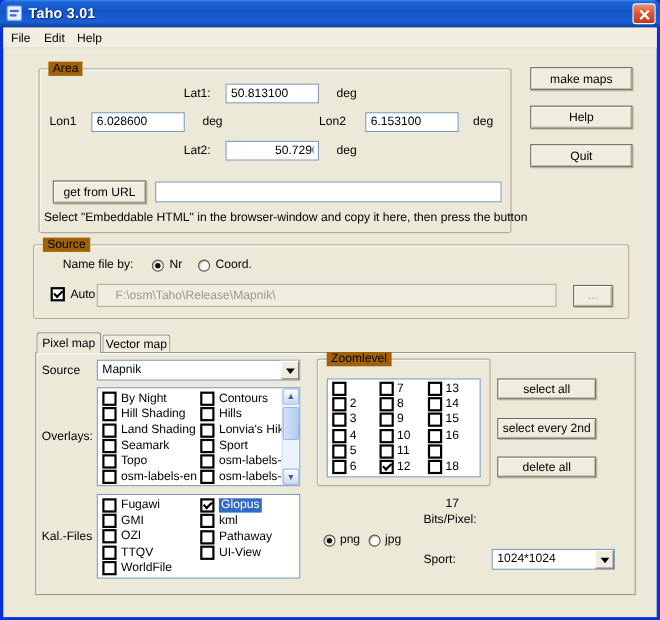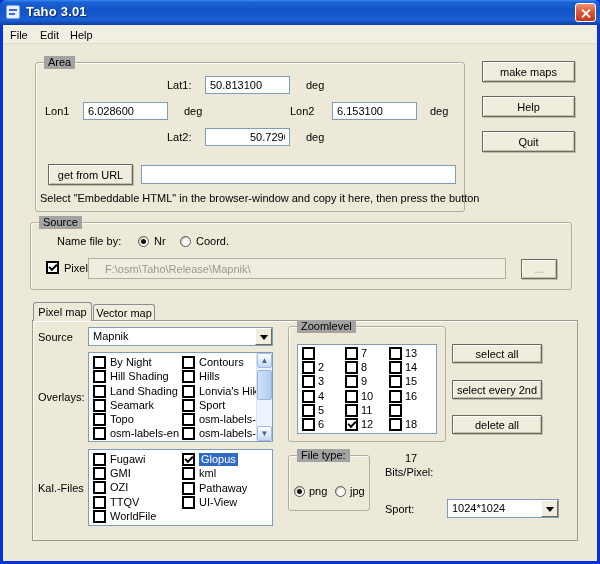--- a/index.html
+++ b/index.html
@@ -25,21 +25,21 @@
   .lbl { position:absolute; font-size:11px; white-space:nowrap; line-height:13px; }
   .field { position:absolute; background:#fff; border:1px solid #7F9DB9; font-size:11px;
     font-family:"Liberation Sans",sans-serif; padding:1px 4px; }
   .field:disabled, .field.disabled { background:#EFEDE0; color:#9C998A; border-color:#B2AF9E;padding-left:16px; }
   .btn { position:absolute; font-size:11px; background:#F0EDDE; border:1px solid #6E6B5E;
     box-shadow:inset 1px 1px 0 #FFFFFF, inset -1px -1px 0 #C2BFAE, 1px 1px 0 rgba(110,107,94,.35);
     display:flex; align-items:center; justify-content:center; cursor:default; }
   .btn.disabled { color:#A5A292; }
   .group { position:absolute; border:1px solid #B2AE9D; border-radius:3px;
     box-shadow:inset 1px 1px 0 rgba(255,255,255,.8); }
-  .legend { position:absolute; top:-7px; left:8px; background:#a3a3a3; padding:0 4px; font-size:11px;
+  .legend { position:absolute; top:-7px; left:8px; background:#a16207; padding:0 4px; font-size:11px;
     line-height:13px; white-space:nowrap; }
   .cb { position:absolute; width:13px; height:13px; background:#fff; border:2px solid #000; }
   .cb.checked::after { content:""; position:absolute; left:1px; top:1px; width:6px; height:3px;
     border-left:2px solid #000; border-bottom:2px solid #000; transform:rotate(-45deg); }
   .radio { position:absolute; width:11px; height:11px; border:1px solid #5A5749; border-radius:50%;
     background:#fff; box-shadow:inset 1px 1px 1px rgba(0,0,0,.25); }
   .radio.checked::after { content:""; position:absolute; left:2px; top:2px; width:5px; height:5px;
     border-radius:50%; background:#111; }
   .combo { position:absolute; background:#fff; border:1px solid #7F9DB9; }
   .combo .val { position:absolute; left:4px; top:2px; font-size:11px; white-space:nowrap; }
@@ -115,21 +115,21 @@
   <div class="group" style="left:30px;top:222px;width:542px;height:68px;">
     <span class="legend">Source</span>
   </div>
   <span class="lbl" style="left:45px;top:235px;padding-left:12px;">Name file by:</span>
   <span class="radio checked" style="left:138px;top:236px;"></span>
   <span class="lbl" style="left:154px;top:235px;">Nr</span>
   <span class="radio" style="left:180px;top:236px;"></span>
   <span class="lbl" style="left:196px;top:235px;">Coord.</span>
 
   <span class="cb checked" style="left:46px;top:261px;"></span>
-  <span class="lbl" style="left:64px;top:262px;">Pixel</span>
+  <span class="lbl" style="left:64px;top:262px;">Auto</span>
   <input class="field disabled" disabled="" style="left: 88px; top: 258px; width: 418px; height: 21px;" value="F:\osm\Taho\Release\Mapnik\">
   <div class="btn disabled" style="left:521px;top:259px;width:36px;height:20px;">...</div>
 
   <div class="tab active" style="left:33px;top:302px;width:59px;height:19px;padding-top:3px;">Pixel map</div>
   <div class="tab" style="left:93px;top:304px;width:62px;height:17px;padding-top:2px;">Vector map</div>
   <div class="panel" style="left:32px;top:320px;width:546px;height:221px;"></div>
 
   <span class="lbl" style="left:38px;top:331px;">Source</span>
   <div class="combo" style="left:88px;top:327px;width:185px;height:19px;">
     <span class="val">Mapnik</span>
@@ -227,23 +227,20 @@
     <span class="li-label" style="left:110px;top:510px;">WorldFile</span>
   <span class="cb checked" style="left:182px;top:453px;"></span>
     <span class="li-label selected" style="left:199px;top:453px;">Glopus</span>
   <span class="cb" style="left:182px;top:467px;"></span>
     <span class="li-label" style="left:199px;top:467px;">kml</span>
   <span class="cb" style="left:182px;top:482px;"></span>
     <span class="li-label" style="left:199px;top:482px;">Pathaway</span>
   <span class="cb" style="left:182px;top:496px;"></span>
     <span class="li-label" style="left:199px;top:496px;">UI-View</span>
 
-  <div class="group" style="left:288px;top:455px;width:82px;height:56px;">
-    <span class="legend">File type:</span>
-  </div>
   <span class="radio checked" style="left:294px;top:486px;"></span>
   <span class="lbl" style="left:309px;top:485px;">png</span>
   <span class="radio" style="left:335px;top:486px;"></span>
   <span class="lbl" style="left:350px;top:485px;">jpg</span>
 
   <span class="lbl" style="left:385px;top:466px;">Bits/Pixel:</span>
   <span class="lbl" style="left:385px;top:503px;">Sport:</span>
   <div class="combo" style="left:447px;top:499px;width:112px;height:19px;">
     <span class="val">1024*1024</span>
     <span class="dbtn"></span>

